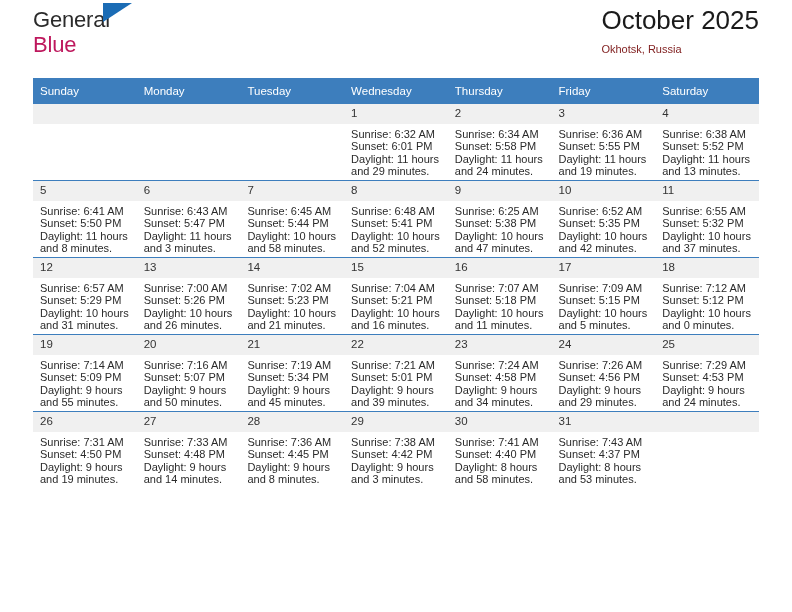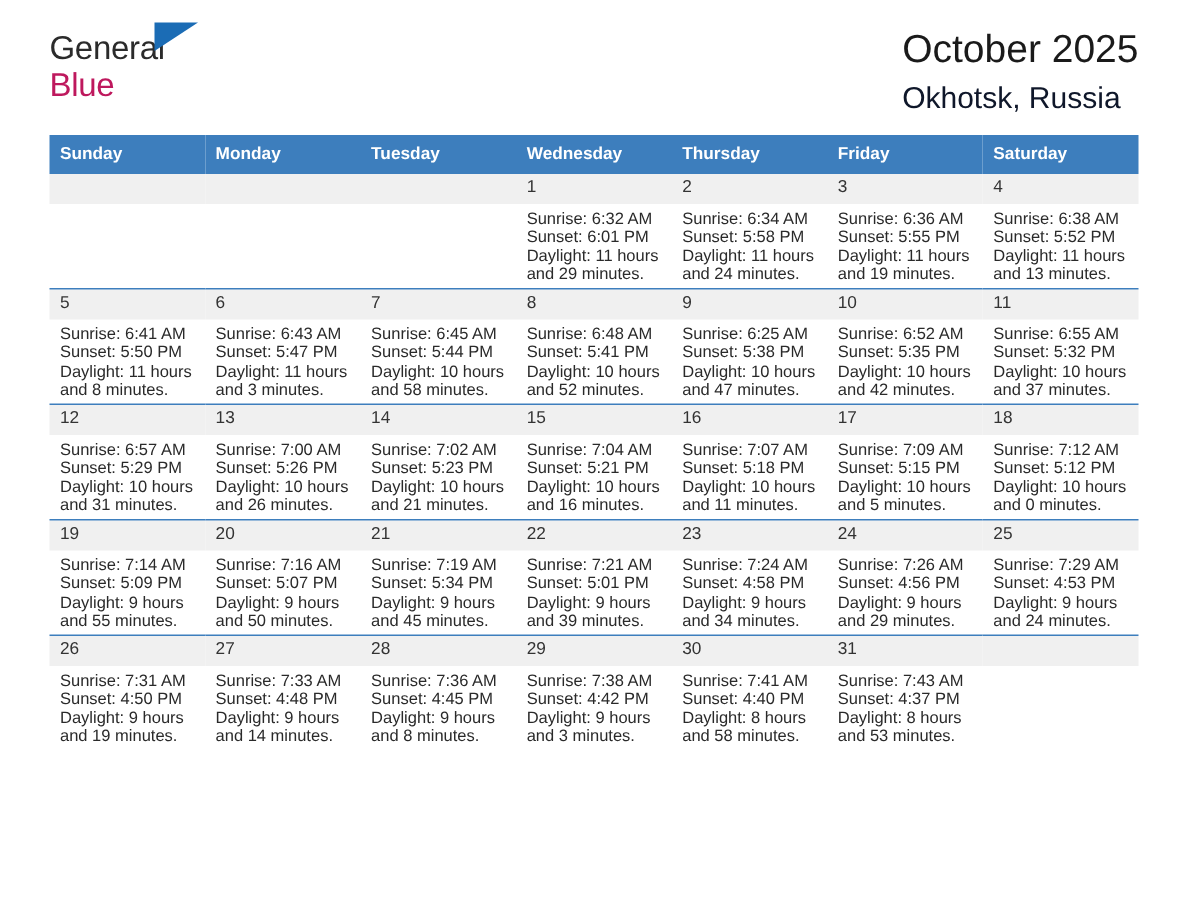--- a/index.html
+++ b/index.html
@@ -12,21 +12,21 @@
     background: #ffffff;
     font-family: "Liberation Sans", sans-serif;
     color: #222222;
     overflow: hidden;
   }
   .page {
     position: relative;
     width: 792px;
     height: 612px;
     box-sizing: border-box;
-    padding: 12px 33px;
+    padding: 0 33px;
   }
 
   
   .masthead {
     position: relative;
     height: 78px;
     display: flex;
     align-items: flex-start;
     justify-content: space-between;
   }
@@ -65,36 +65,36 @@
     padding-top: 6px;
   }
   .cal-title {
     font-size: 26px;
     color: #1a1a1a;
     line-height: 1.15;
     font-weight: normal;
     margin: 0;
   }
   .cal-subtitle {
-    font-size: 20px;
-    color: #0f172a;
+    font-size: 11px;
+    color: #7f1d1d;
     margin-top: 7px;
   }
 
   
   .calendar {
     width: 726px;
     border-collapse: collapse;
     table-layout: fixed;
   }
   .calendar th {
     background: #3d7ebd;
     color: #ffffff;
     font-size: 11.5px;
-    font-weight: bold;
+    font-weight: normal;
     text-align: left;
     padding: 6px 0 6px 7px;
     height: 14px;
   }
   .calendar td {
     vertical-align: top;
     padding: 0;
     width: 103.71px;
     border-top: 1.5px solid #3d7ebd;
     height: 76px;

